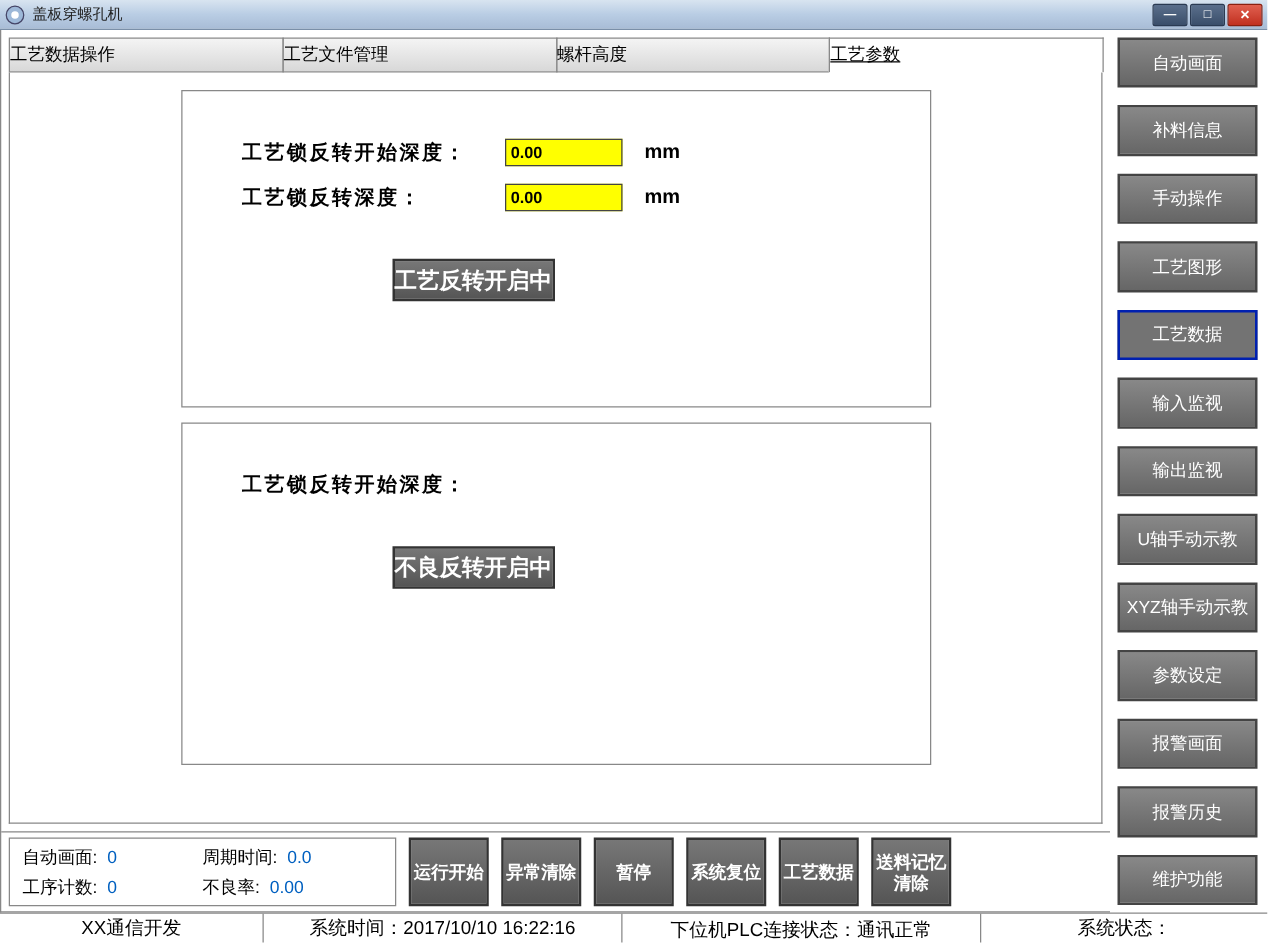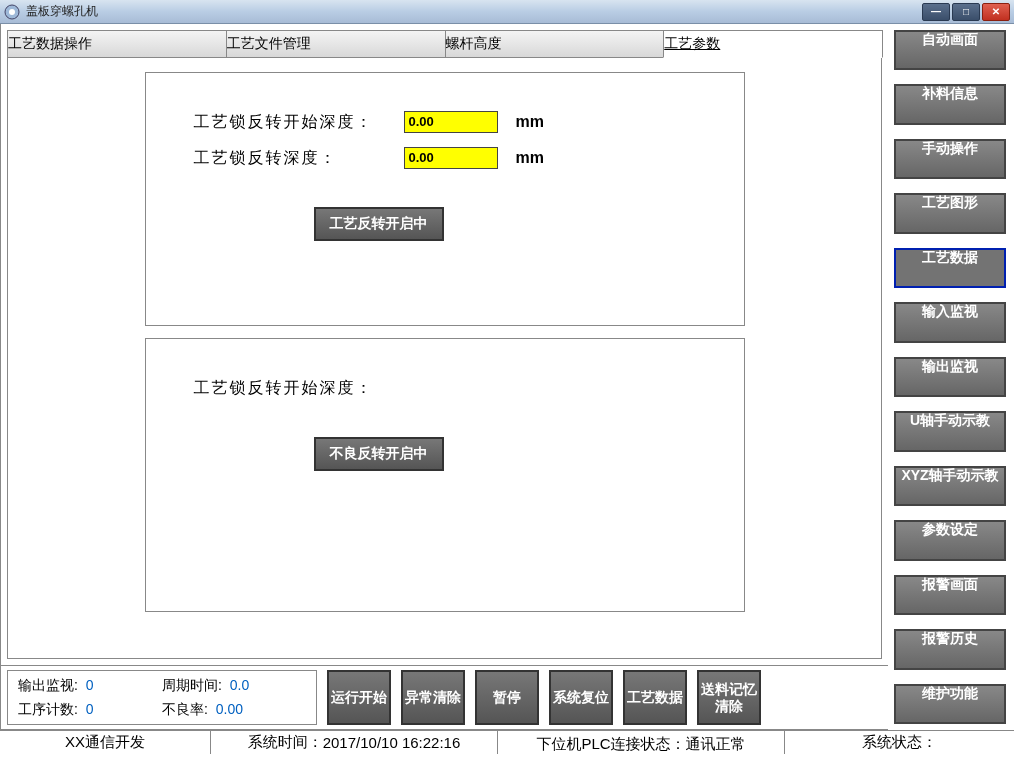--- a/index.html
+++ b/index.html
@@ -41,31 +41,31 @@
 
   .tab-body { flex:1; margin: 0 6px 6px 6px; border:1px solid #888; border-top:none; padding: 14px 0; }
 
   .panel {
     margin: 0 auto 12px auto; width: 600px; height: 254px;
     border: 1px solid #888; padding: 34px 48px;
     font-size: 16px;
   }
   .panel2 { height: 274px; }
   .row { display:flex; align-items:center; height: 30px; margin-bottom: 6px; }
-  .row-label { width: 210px; letter-spacing: 2px; }
+  .row-label { width: 210px; letter-spacing: 2px; font-weight: bold; }
   .val-box {
     width: 94px; height: 22px; background: #ffff00; border:1px solid #444;
     font-size: 13px; padding: 2px 4px; font-weight:bold; color:#000;
   }
   .unit { margin-left: 18px; font-weight:bold; }
 
   .mid-btn {
     width: 130px; height: 34px; margin: 34px 0 0 120px;
     background: linear-gradient(to bottom,#777,#555);
-    color:#fff; font-size:14px; border:2px solid #333;
+    color:#fff; font-size:18px; border:2px solid #333;
     display:flex; align-items:center; justify-content:center;
     font-weight:bold;
   }
 
   
   .bottom-bar {
     height: 64px; display:flex; align-items:stretch; border-top:1px solid #888;
     padding: 4px 6px; gap: 10px;
   }
   .stat-block {
@@ -76,22 +76,22 @@
   .bot-btn {
     width: 64px; background: linear-gradient(to bottom,#777,#555);
     color:#fff; font-size:14px; border:2px solid #333;
     display:flex; align-items:center; justify-content:center; text-align:center;
     font-weight:bold; line-height:1.2;
   }
 
   
   .nav-btn {
     height: 44px; background: linear-gradient(to bottom,#888,#666);
-    color:#fff; border:2px solid #444; font-size:14px; font-weight:bold;
-    display:flex; justify-content:center; text-align:center;
+    color:#fff; border:2px solid #444; font-size:14px; font-weight:normal;
+    display:flex; align-items:center; justify-content:center; text-align:center;
     line-height:1.1;
   }
   .nav-btn.active { background:#737373; border-color:#0020b0; }
 
   
   .statusbar {
     height: 24px; border-top:1px solid #888; display:flex; font-size:15px;
   }
   .statusbar .cell {
     border-right:1px solid #888; display:flex; align-items:center; padding:0 10px;
@@ -161,21 +161,21 @@
           <span class="row-label">工艺锁反转开始深度：</span>
         </div>
         <div class="mid-btn" style="">
             <span>不良反转开启中</span>
           </div>
       </div>
     </div>
 
     <div class="bottom-bar">
       <div class="stat-block">
-        <div><span>输出监视:</span> <span class="v">0</span></div>
+        <div><span>自动画面:</span> <span class="v">0</span></div>
         <div><span>周期时间:</span> <span class="v">0.0</span></div>
         <div><span>工序计数:</span> <span class="v">0</span></div>
         <div><span>不良率:</span> <span class="v">0.00</span></div>
       </div>
       <div class="bot-btn">
           <span>运行开始</span>
         </div>
       <div class="bot-btn">
           <span>异常清除</span>
         </div>

